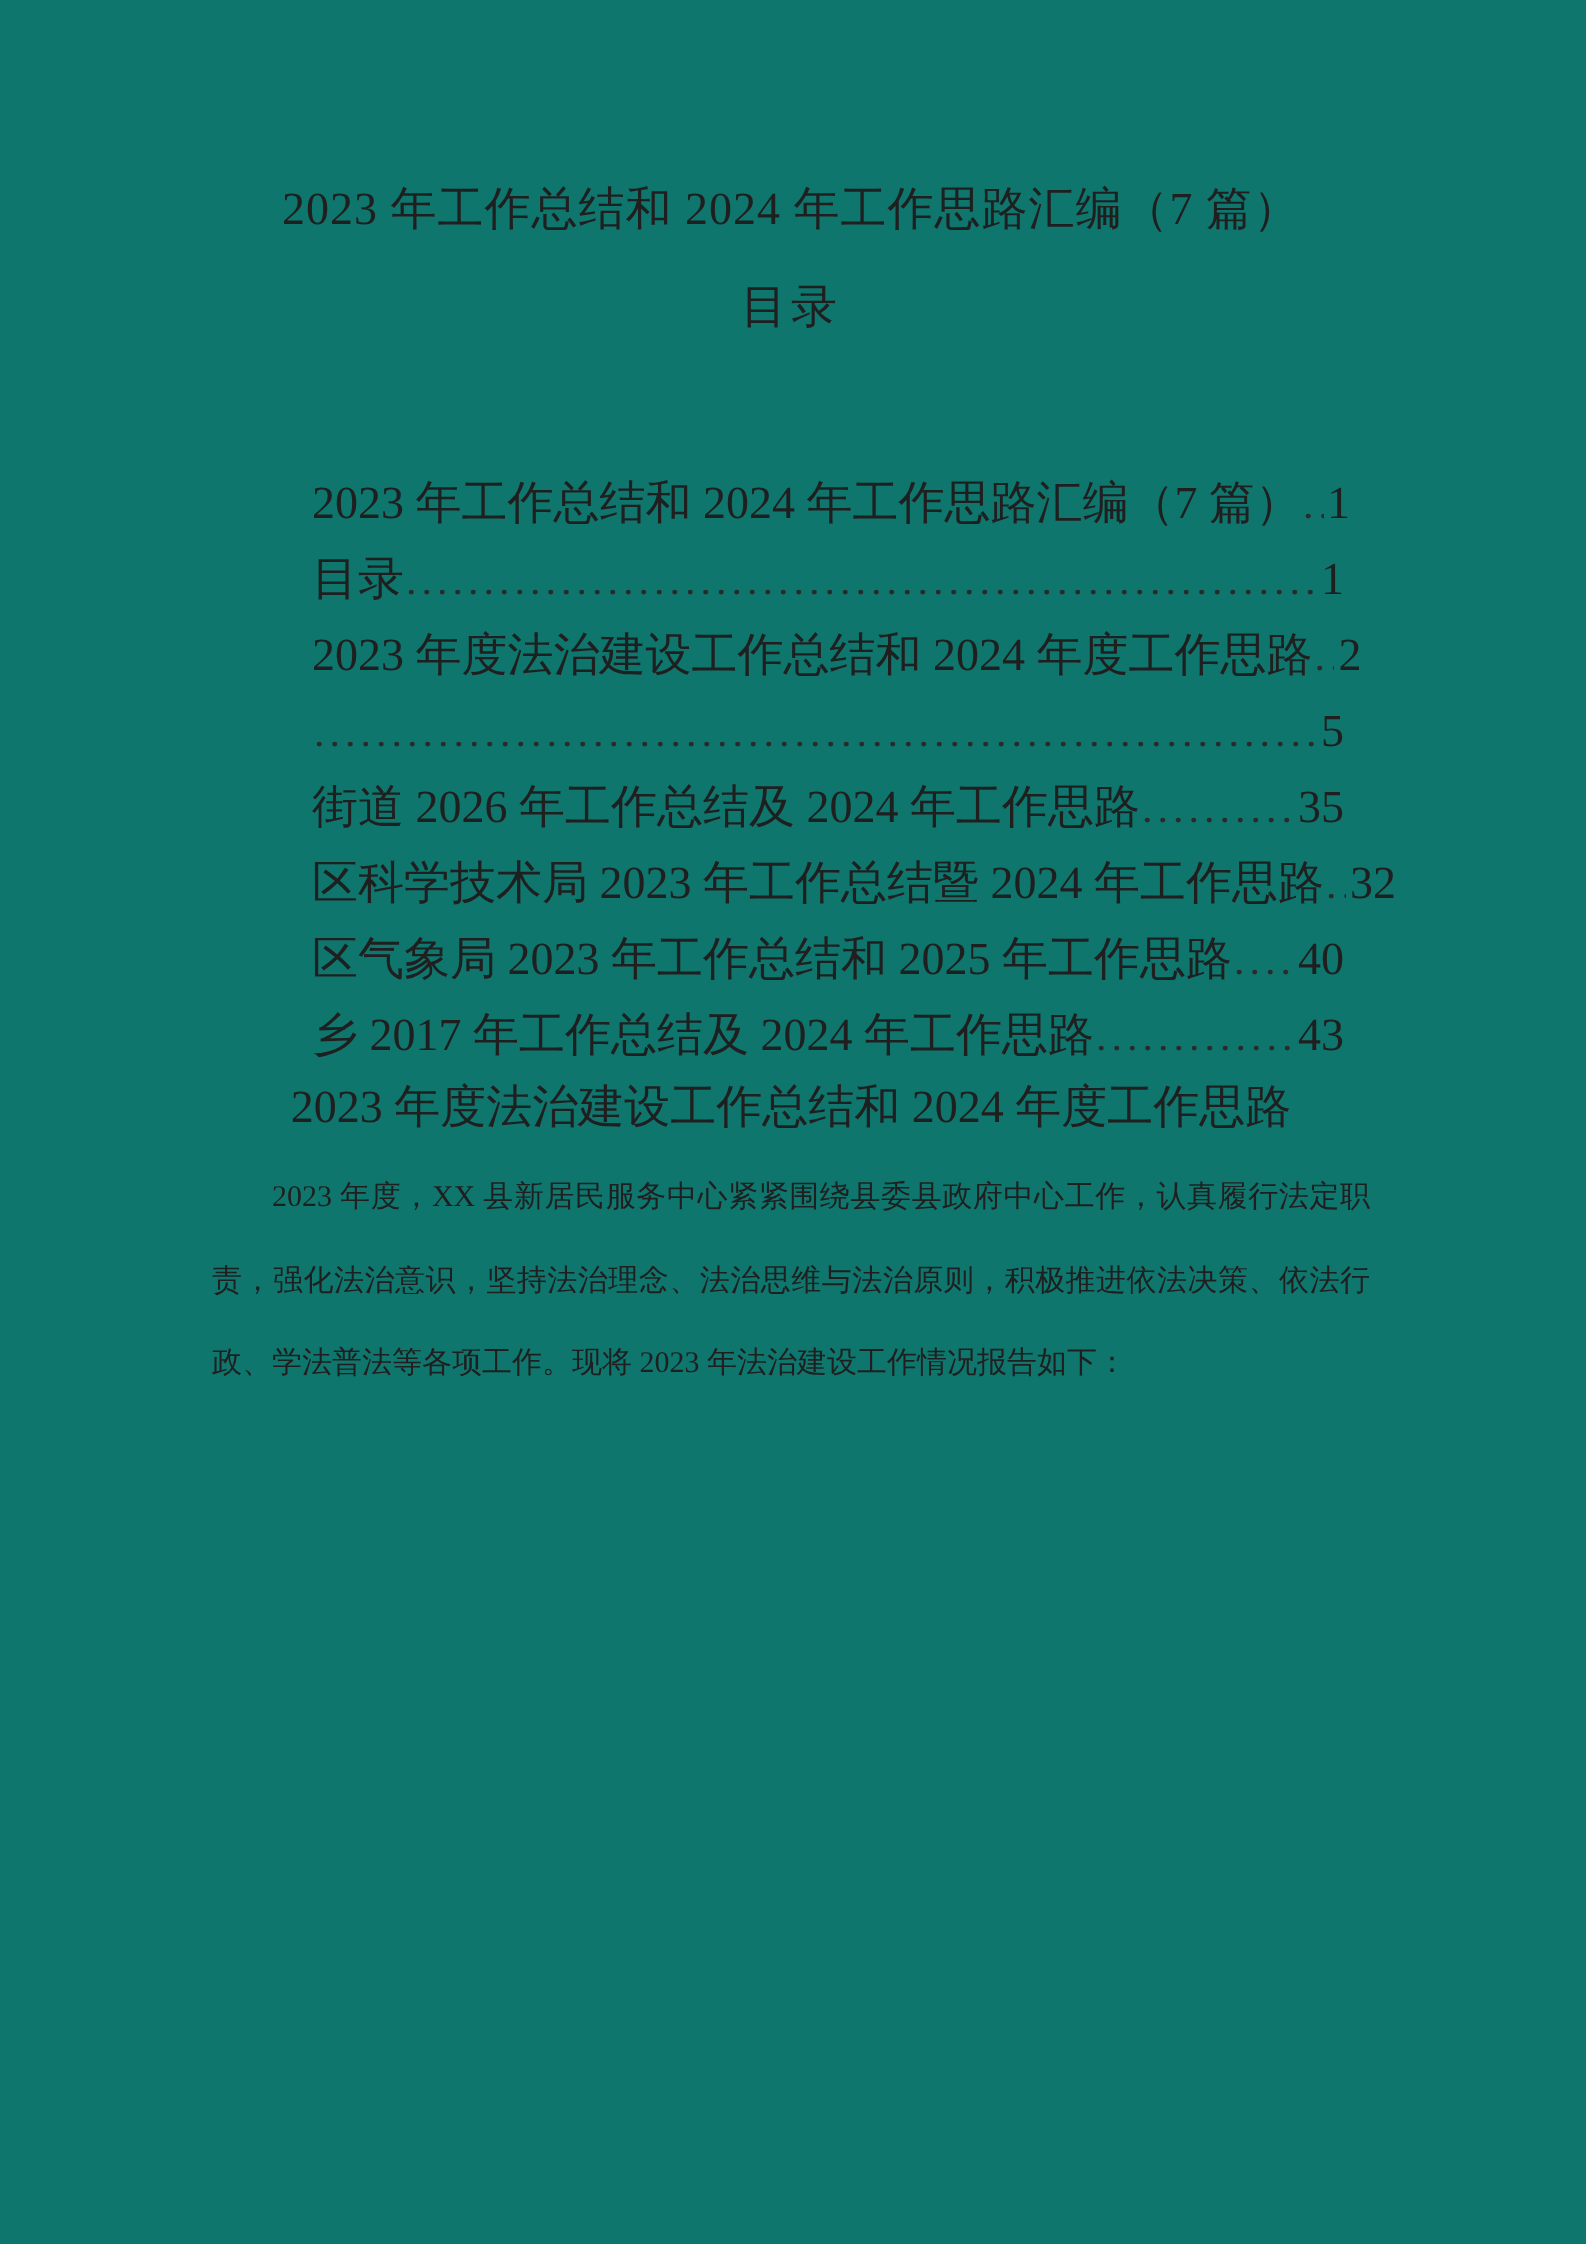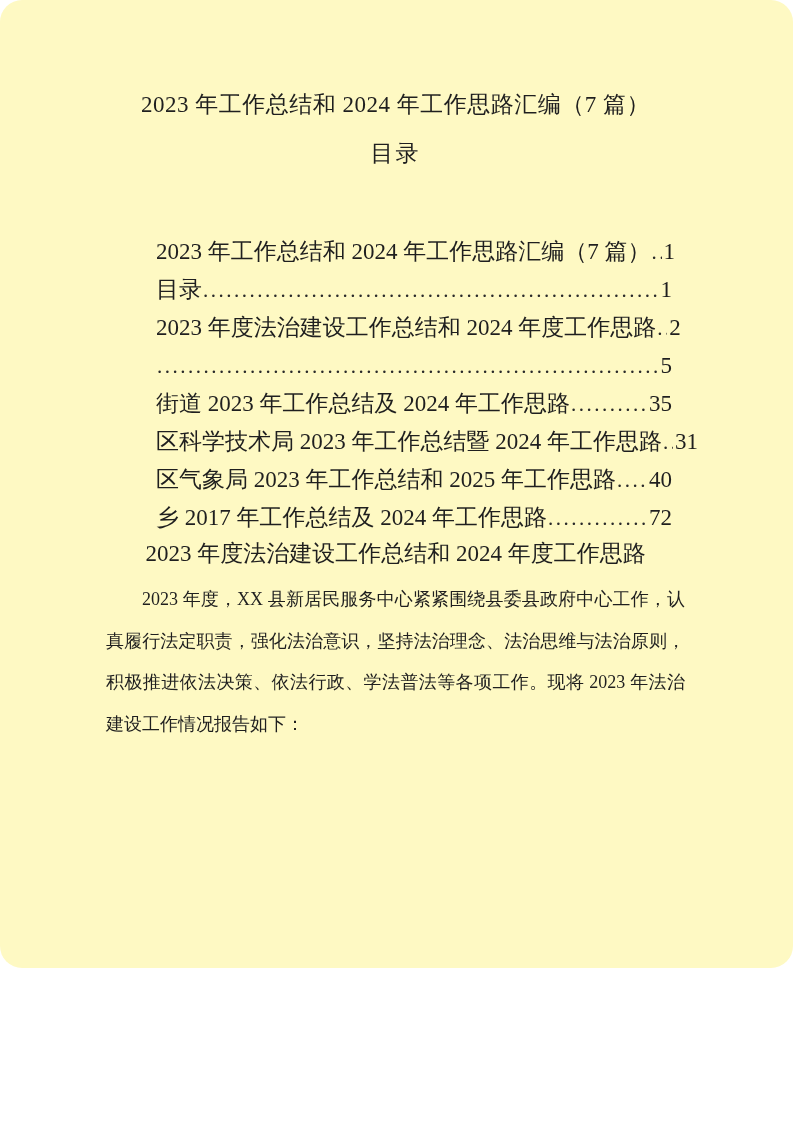--- a/index.html
+++ b/index.html
@@ -3,26 +3,25 @@
 <meta charset="utf-8">
 <style>
   html, body {
     margin: 0;
     padding: 0;
     background: #ffffff;
   }
   .page {
     position: relative;
     width: 793px;
-    height: 968px;
-    background: #fef9c3;
+    height: 1122px;
+    background: #0f766e;
     overflow: hidden;
     font-family: "Liberation Serif", "DejaVu Serif", serif;
     color: #1f1f1f;
-    border-radius: 22px;
   }
   .content {
     position: absolute;
     left: 106px;
     right: 108px;
     top: 0;
   }
   .doc-title {
     margin-top: 88px;
     font-size: 23px;
@@ -72,21 +71,21 @@
   }
   .article-heading {
     font-size: 23px;
     line-height: 30px;
     margin-top: 2px;
     text-align: center;
     white-space: nowrap;
   }
   .para {
     margin: 10px 0 0 0;
-    font-size: 18px;
+    font-size: 15px;
     line-height: 41.5px;
     text-align: justify;
     text-indent: 2em;
   }
 </style>
 </head>
 <body>
 
 <div class="page">
   <div class="content">
@@ -114,42 +113,42 @@
         <span class="toc-leader"></span>
         <span class="toc-page">2</span>
       </div>
 
       <div class="toc-row">
         <span class="toc-leader"></span>
         <span class="toc-page">5</span>
       </div>
 
       <div class="toc-row">
-        <span class="toc-label">街道 2023 年工作总结及 2024 年工作思路</span>
+        <span class="toc-label">街道 2026 年工作总结及 2024 年工作思路</span>
         <span class="toc-leader"></span>
         <span class="toc-page">35</span>
       </div>
 
 
       <div class="toc-row">
         <span class="toc-label">区科学技术局 2023 年工作总结暨 2024 年工作思路</span>
         <span class="toc-leader"></span>
-        <span class="toc-page">31</span>
+        <span class="toc-page">32</span>
       </div>
 
       <div class="toc-row">
         <span class="toc-label">区气象局 2023 年工作总结和 2025 年工作思路</span>
         <span class="toc-leader"></span>
         <span class="toc-page">40</span>
       </div>
 
       <div class="toc-row">
         <span class="toc-label">乡 2017 年工作总结及 2024 年工作思路</span>
         <span class="toc-leader"></span>
-        <span class="toc-page">72</span>
+        <span class="toc-page">43</span>
       </div>
 
     </nav>
 
     <div class="article-heading">2023 年度法治建设工作总结和 2024 年度工作思路</div>
 
     <p class="para">2023 年度，XX 县新居民服务中心紧紧围绕县委县政府中心工作，认真履行法定职责，强化法治意识，坚持法治理念、法治思维与法治原则，积极推进依法决策、依法行政、学法普法等各项工作。现将 2023 年法治建设工作情况报告如下：</p>
 
 
   </div>

